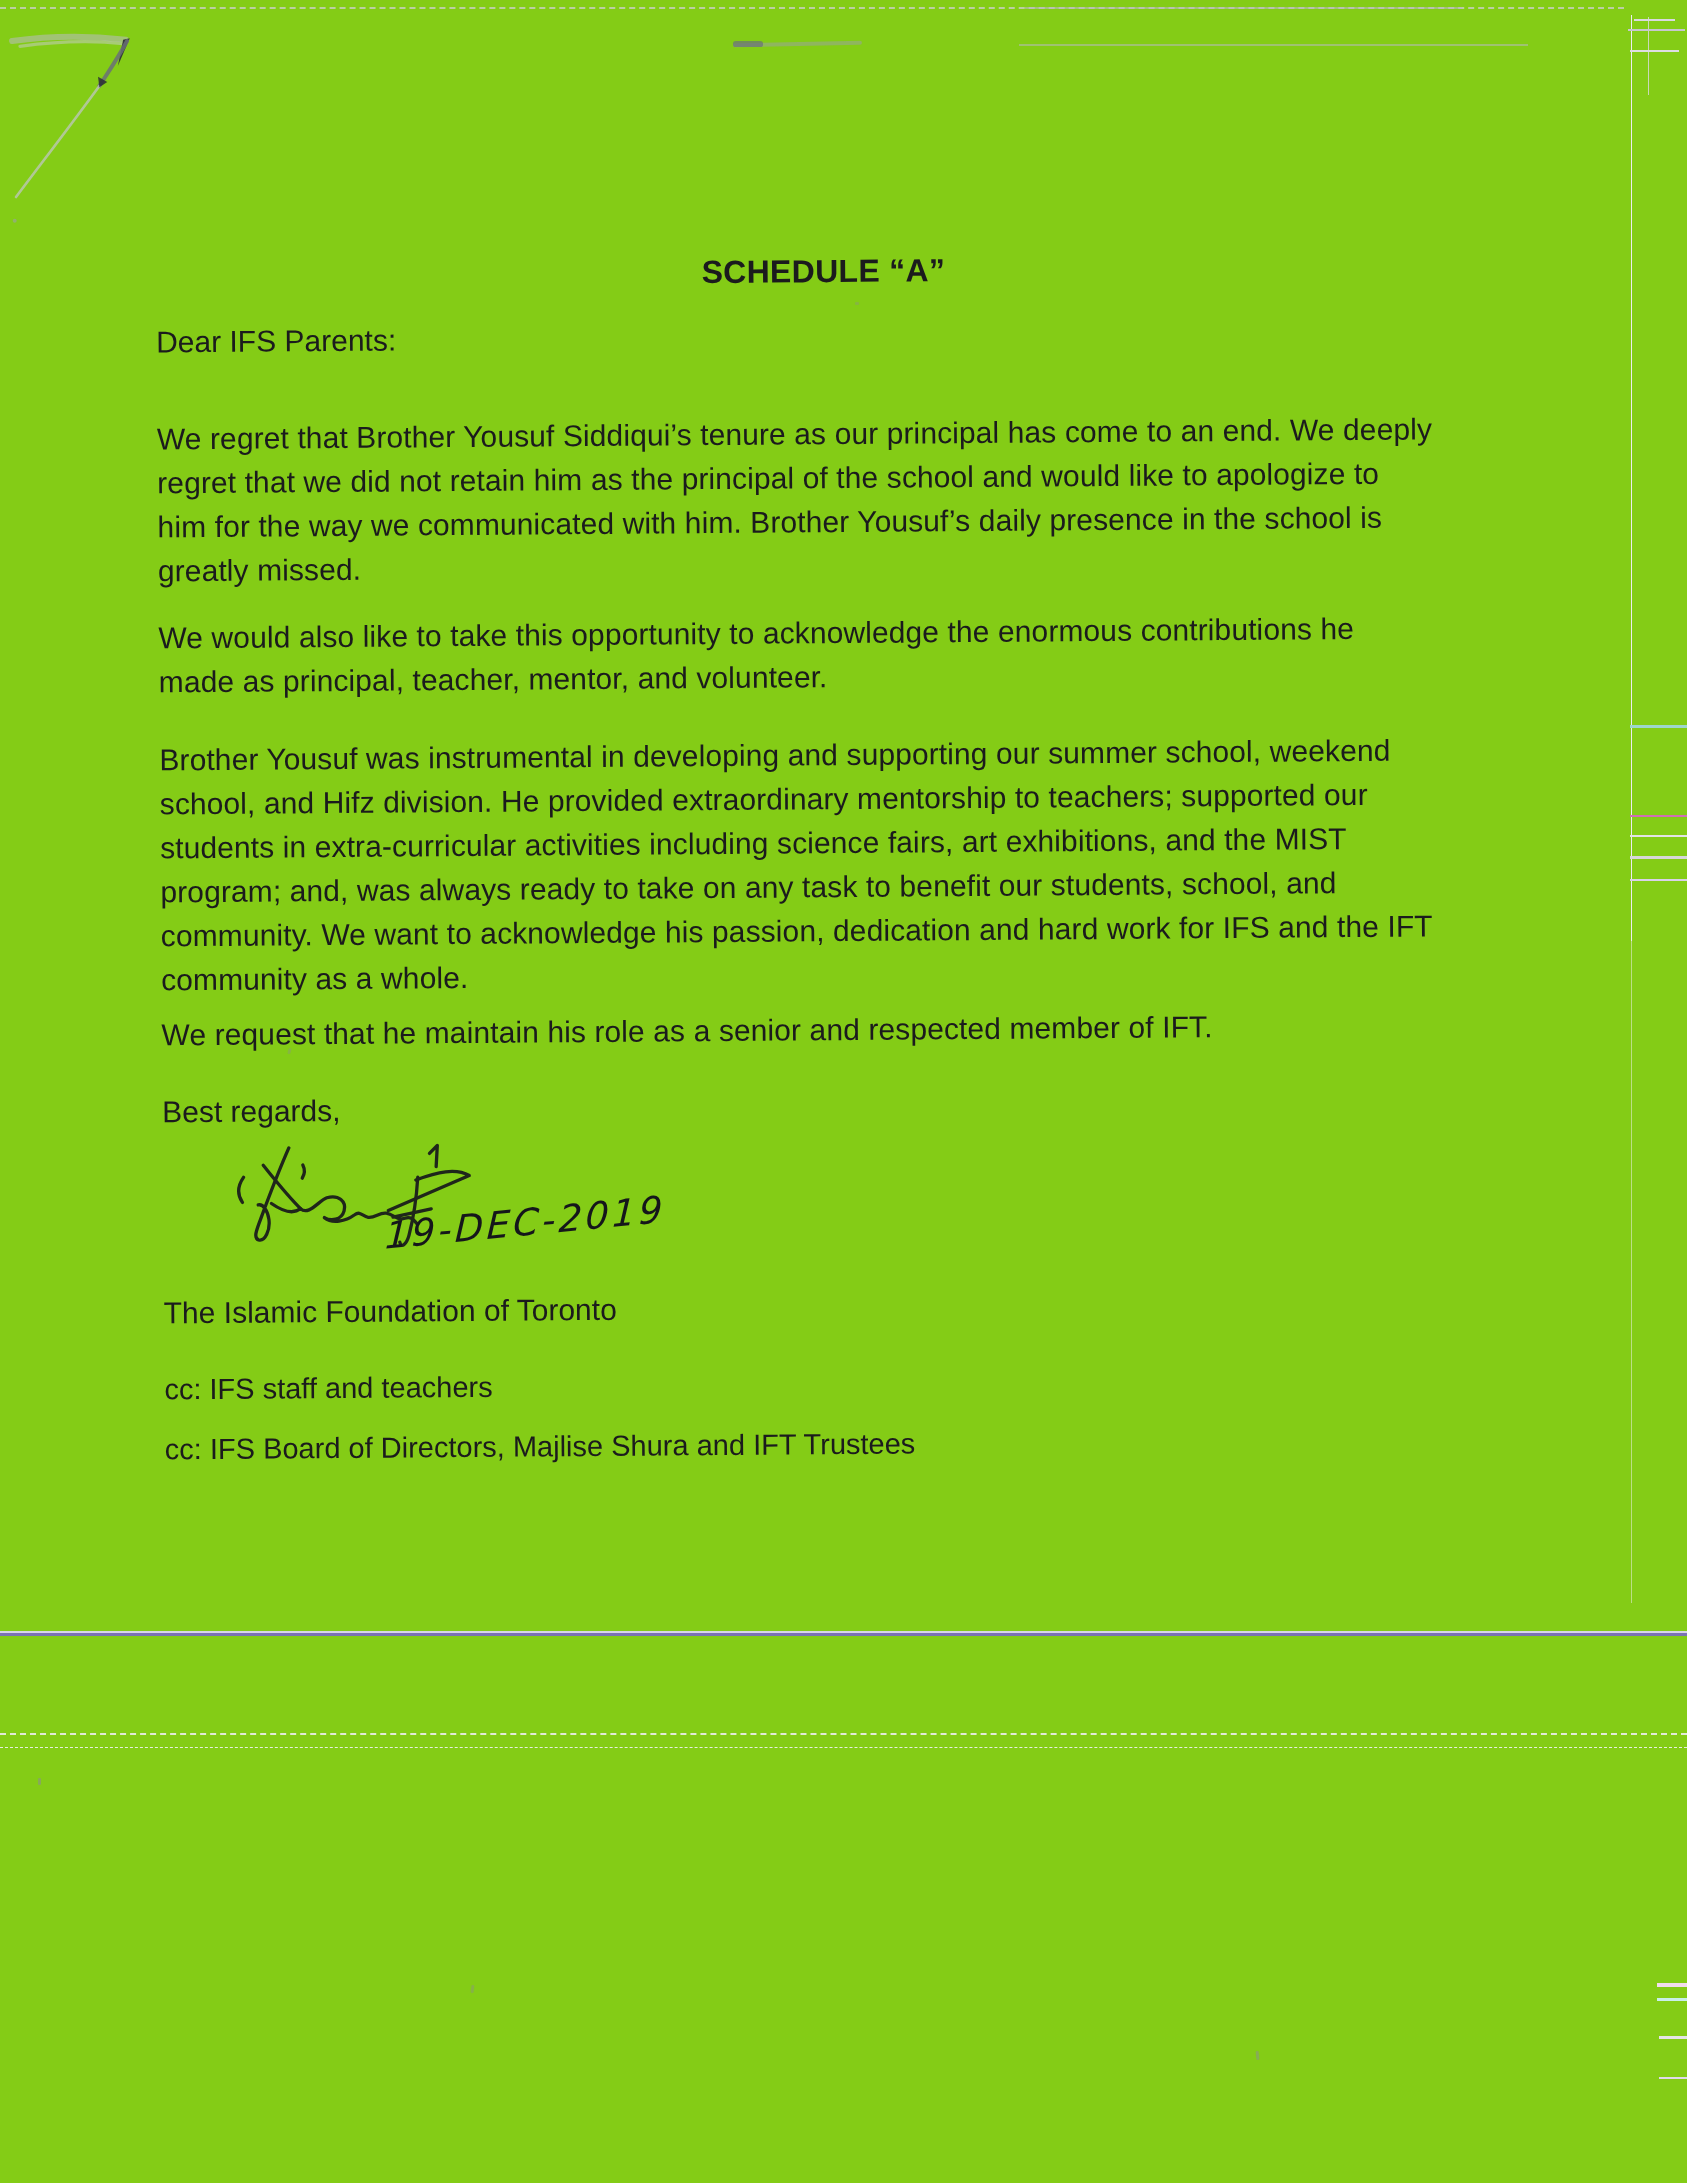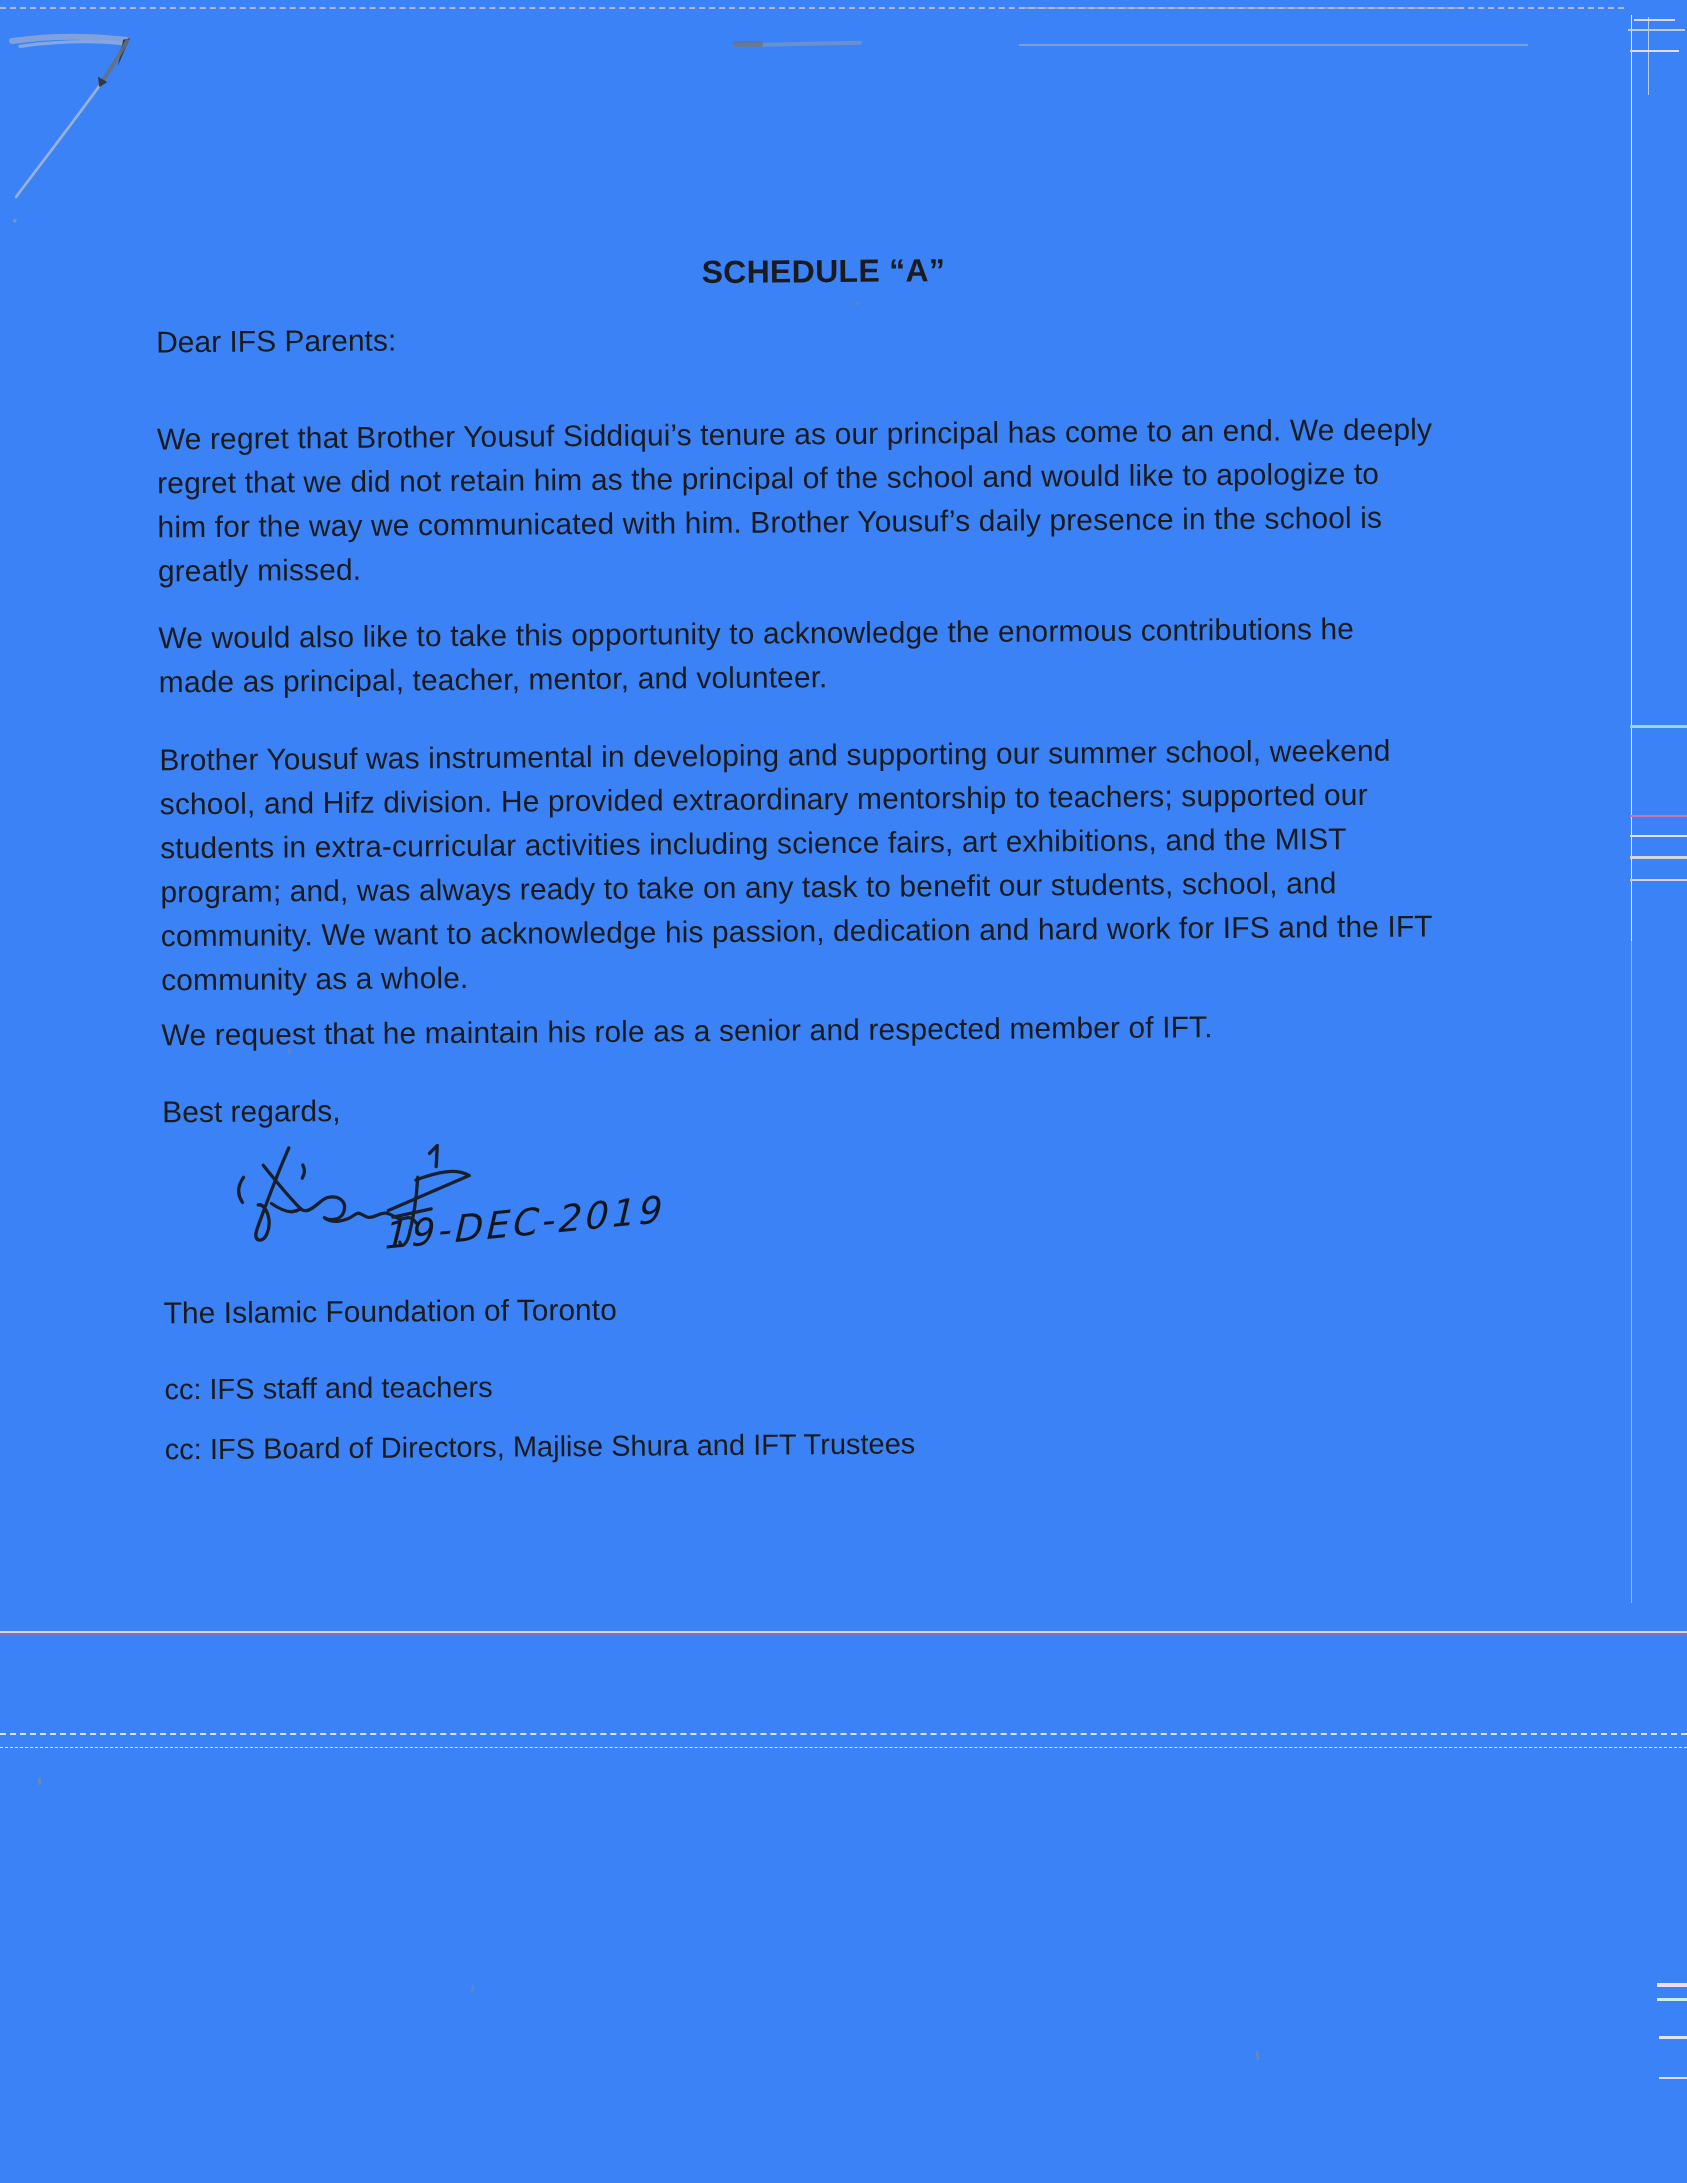--- a/index.html
+++ b/index.html
@@ -1,18 +1,18 @@
 <!DOCTYPE html>
 <html style="font-size:10.6px"><head>
 <meta charset="utf-8">
 <style>
   html,body{margin:0;padding:0;background:#ffffff;}
   .page{
     position:relative;width:1687px;height:2183px;
-    background:#3b82f6;overflow:hidden;
+    background:#84cc16;overflow:hidden;
     font-family:"Liberation Sans",sans-serif;color:#1b1b1d;
   }
   .letter{position:absolute;left:0;top:0;width:1687px;height:2183px;
     transform:rotate(-0.45deg);transform-origin:844px 1092px;}
   .block{position:absolute;left:162px;}
   .doc-title{left:708px;top:253px;font-size:32px;font-weight:700;letter-spacing:0.3px;white-space:nowrap;}
   .salutation{top:320px;font-size:30px;}
   .para .line{white-space:nowrap;font-size:30px;line-height:44px;letter-spacing:0.1px;}
   .p1{top:412px;} .p2{top:611px;} .p3{top:733px;} .p4{top:1008px;}
   .closing{top:1090px;font-size:30px;}

